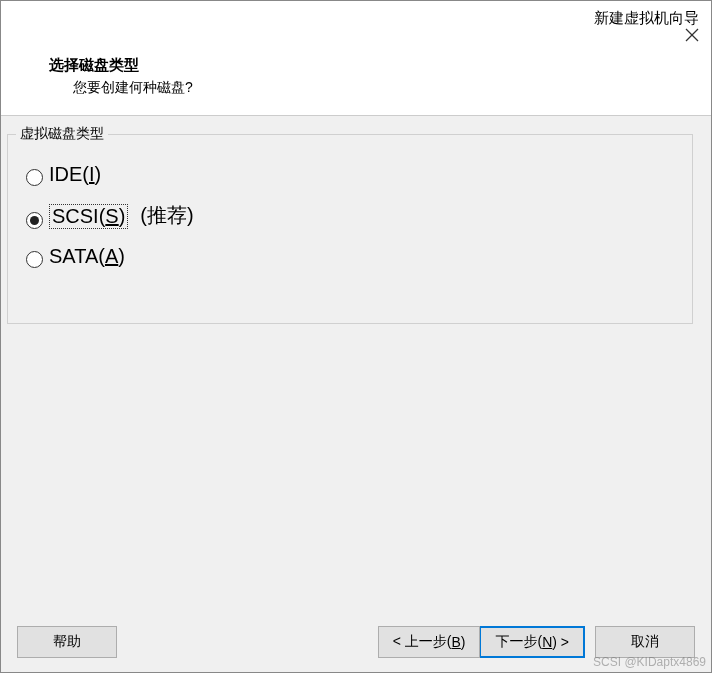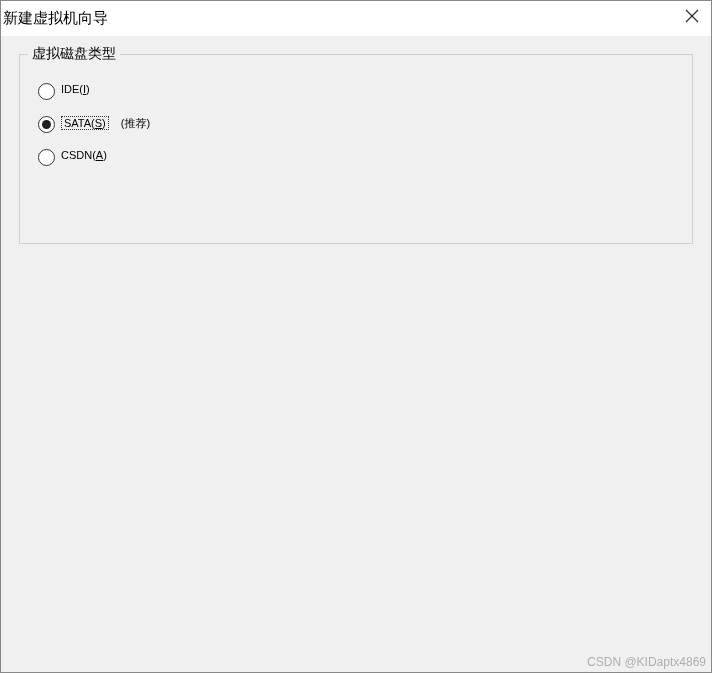--- a/index.html
+++ b/index.html
@@ -7,34 +7,34 @@
       font-family: "Microsoft YaHei", "微软雅黑", Tahoma, Arial, sans-serif;
       font-size: 13px;
       background: #fff;
       width: 712px;
       height: 673px;
       overflow: hidden;
       position: relative;
     }
     .window { width: 712px; height: 673px; border: 1px solid #888; background: #fff; display: flex; flex-direction: column; }
 
-    .titlebar { display: flex; align-items: flex-start; justify-content: space-between; padding: 8px 12px 8px 2px; font-size: 15px; }
+    .titlebar { display: flex; align-items: flex-end; justify-content: space-between; padding: 8px 12px 8px 14px; font-size: 15px; flex-direction: column; }
     .close-icon { width: 14px; height: 14px; cursor: pointer; display: flex; align-items: center; justify-content: center; }
     .close-icon svg { stroke: #333; stroke-width: 1.2; }
 
     .header { padding: 6px 0 18px 48px; border-bottom: 1px solid #ccc; }
     .header .heading { font-weight: bold; font-size: 15px; }
     .header .subtext { padding: 4px 0 0 24px; font-size: 14px; }
 
-    .content { flex: 1; padding: 18px 18px 0 18px; background: #f0f0f0; }
+    .content { flex: 1; padding: 18px 18px 0 6px; background: #f0f0f0; }
 
     .groupbox { border: 1px solid #d0d0d0; position: relative; padding: 20px 18px 30px 18px; background: #f0f0f0; height: 190px; }
     .group-legend { position: absolute; top: -10px; left: 8px; background: #f0f0f0; padding: 0 4px; font-size: 14px; }
 
-    .radio-row { display: flex; align-items: flex-start; margin: 8px 0 16px 0; font-size: 11px; }
+    .radio-row { display: flex; align-items: flex-end; margin: 8px 0 16px 0; font-size: 20px; }
     .radio-ctrl { width: 17px; height: 17px; border: 1.6px solid #333; border-radius: 50%; margin-right: 6px; background: #fff; display: inline-flex; align-items: center; justify-content: center; cursor: pointer; }
     .radio-ctrl.selected::after { content: ""; width: 9px; height: 9px; background: #222; border-radius: 50%; }
     .radio-label { cursor: pointer; }
     .radio-label u { text-decoration: underline; }
     .focus-box { border: 1px dotted #333; padding: 0 2px; }
     .hint { margin-left: 12px; }
 
     .footer { background: #f0f0f0; padding: 12px 16px 14px 16px; display: flex; align-items: center; border-top: 0; }
     .btn { height: 32px; min-width: 100px; font-size: 14px; font-family: inherit; background: #e1e1e1; border: 1px solid #adadad; cursor: pointer; padding: 0 14px; display: inline-flex; align-items: center; justify-content: center; }
     .btn-default { border: 2px solid #0078d7; background: #e1e1e1; }
@@ -54,41 +54,60 @@
   <div class="titlebar">
     <span>新建虚拟机向导</span>
     <span class="close-icon">
       <svg viewBox="0 0 14 14" width="14" height="14">
           <line x1="1" y1="1" x2="13" y2="13"></line>
           <line x1="13" y1="1" x2="1" y2="13"></line>
         </svg>
     </span>
   </div>
 
+  <div class="header">
+    <div class="heading">选择磁盘类型</div>
+    <div class="subtext">您要创建何种磁盘?</div>
+  </div>
 
   <div class="content">
     <div class="groupbox">
       <span class="group-legend">虚拟磁盘类型</span>
 
       <div class="radio-row">
         <span class="radio-ctrl"></span>
         <span class="radio-label"><span>IDE(</span><u>I</u><span>)</span></span>
       </div>
 
       <div class="radio-row">
         <span class="radio-ctrl selected"></span>
-        <span class="radio-label focus-box"><span>SATA(</span><u>S</u><span>)</span></span>
+        <span class="radio-label focus-box"><span>SCSI(</span><u>S</u><span>)</span></span>
         <span class="hint">(推荐)</span>
       </div>
 
       <div class="radio-row">
         <span class="radio-ctrl"></span>
-        <span class="radio-label"><span>CSDN(</span><u>A</u><span>)</span></span>
+        <span class="radio-label"><span>SATA(</span><u>A</u><span>)</span></span>
       </div>
 
 
     </div>
   </div>
 
+  <div class="footer">
+    <button class="btn">帮助</button>
+    <span class="spacer"></span>
+    <button class="btn btn-back">
+        <span>&lt; 上一步(</span>
+        <u>B</u>
+        <span>)</span>
+      </button>
+    <button class="btn btn-default btn-next">
+        <span>下一步(</span>
+        <u>N</u>
+        <span>) &gt;</span>
+      </button>
+    <button class="btn">取消</button>
+  </div>
 
 </div>
 
-<div class="watermark">CSDN @KIDaptx4869</div>
+<div class="watermark">SCSI @KIDaptx4869</div>
 
 </body></html>

